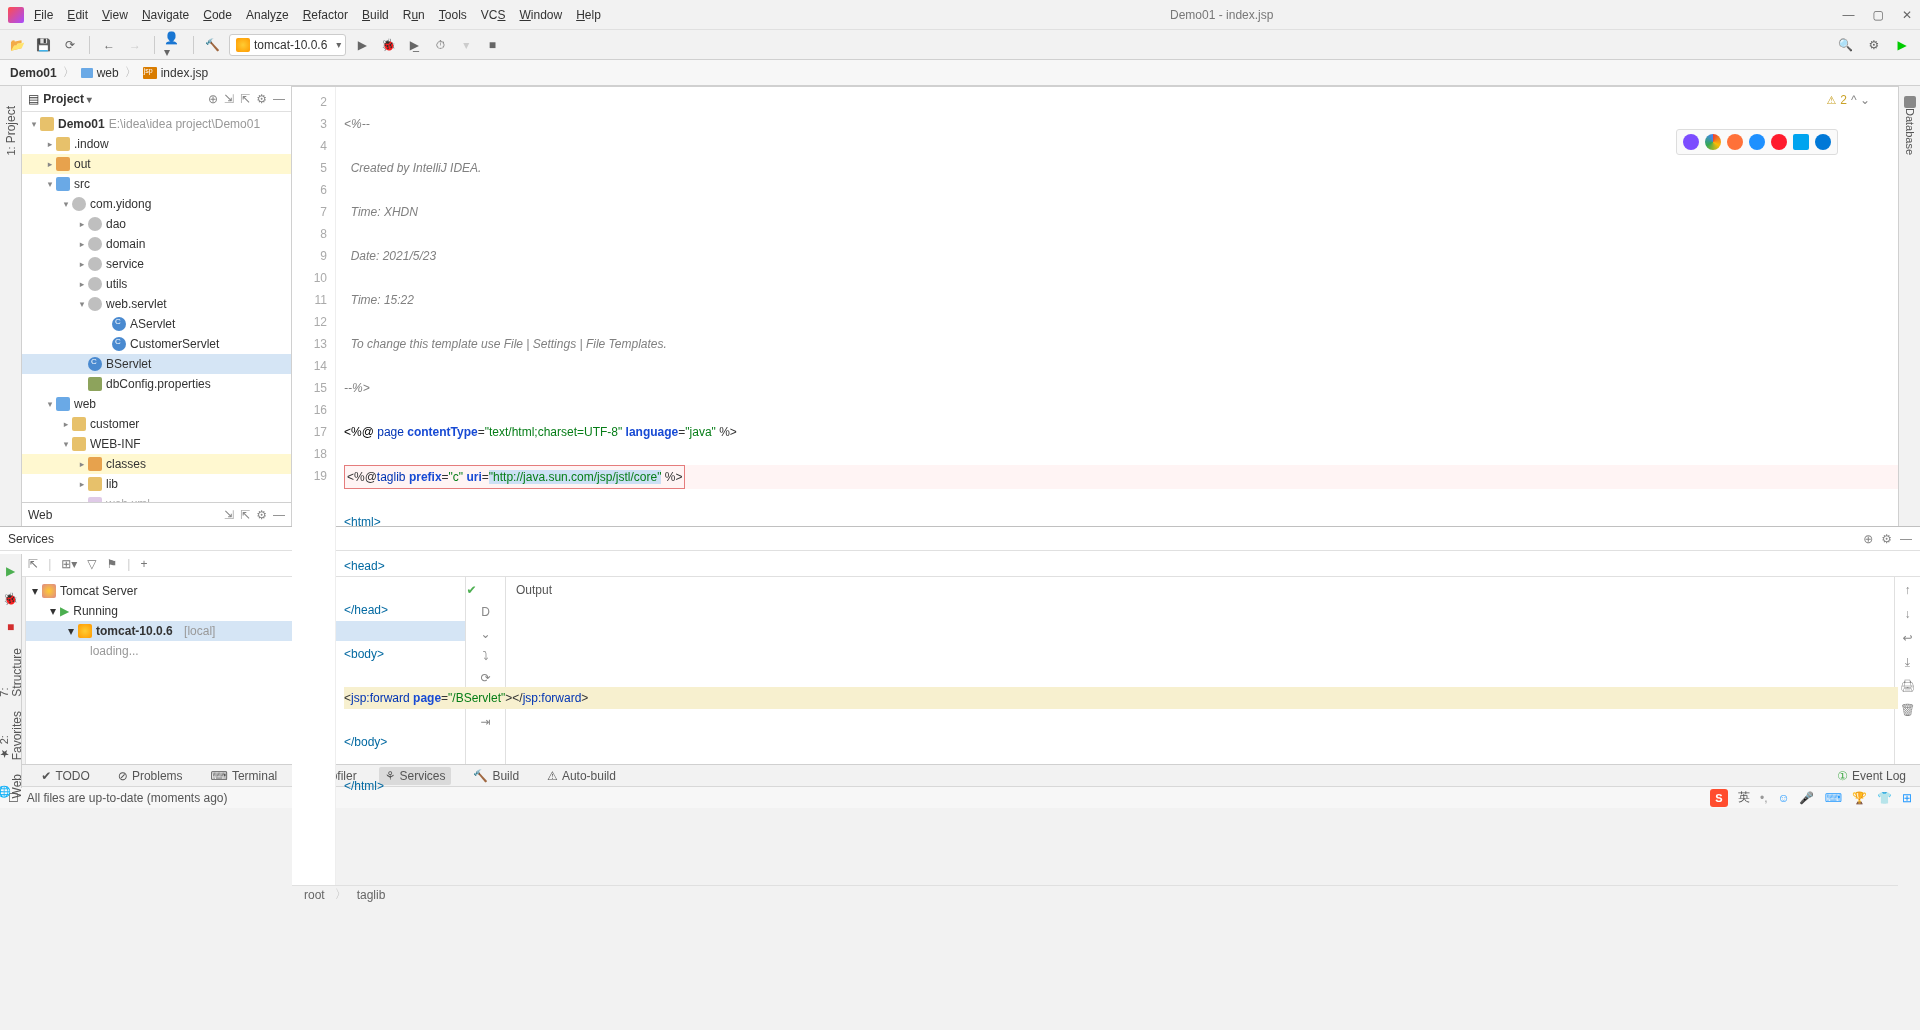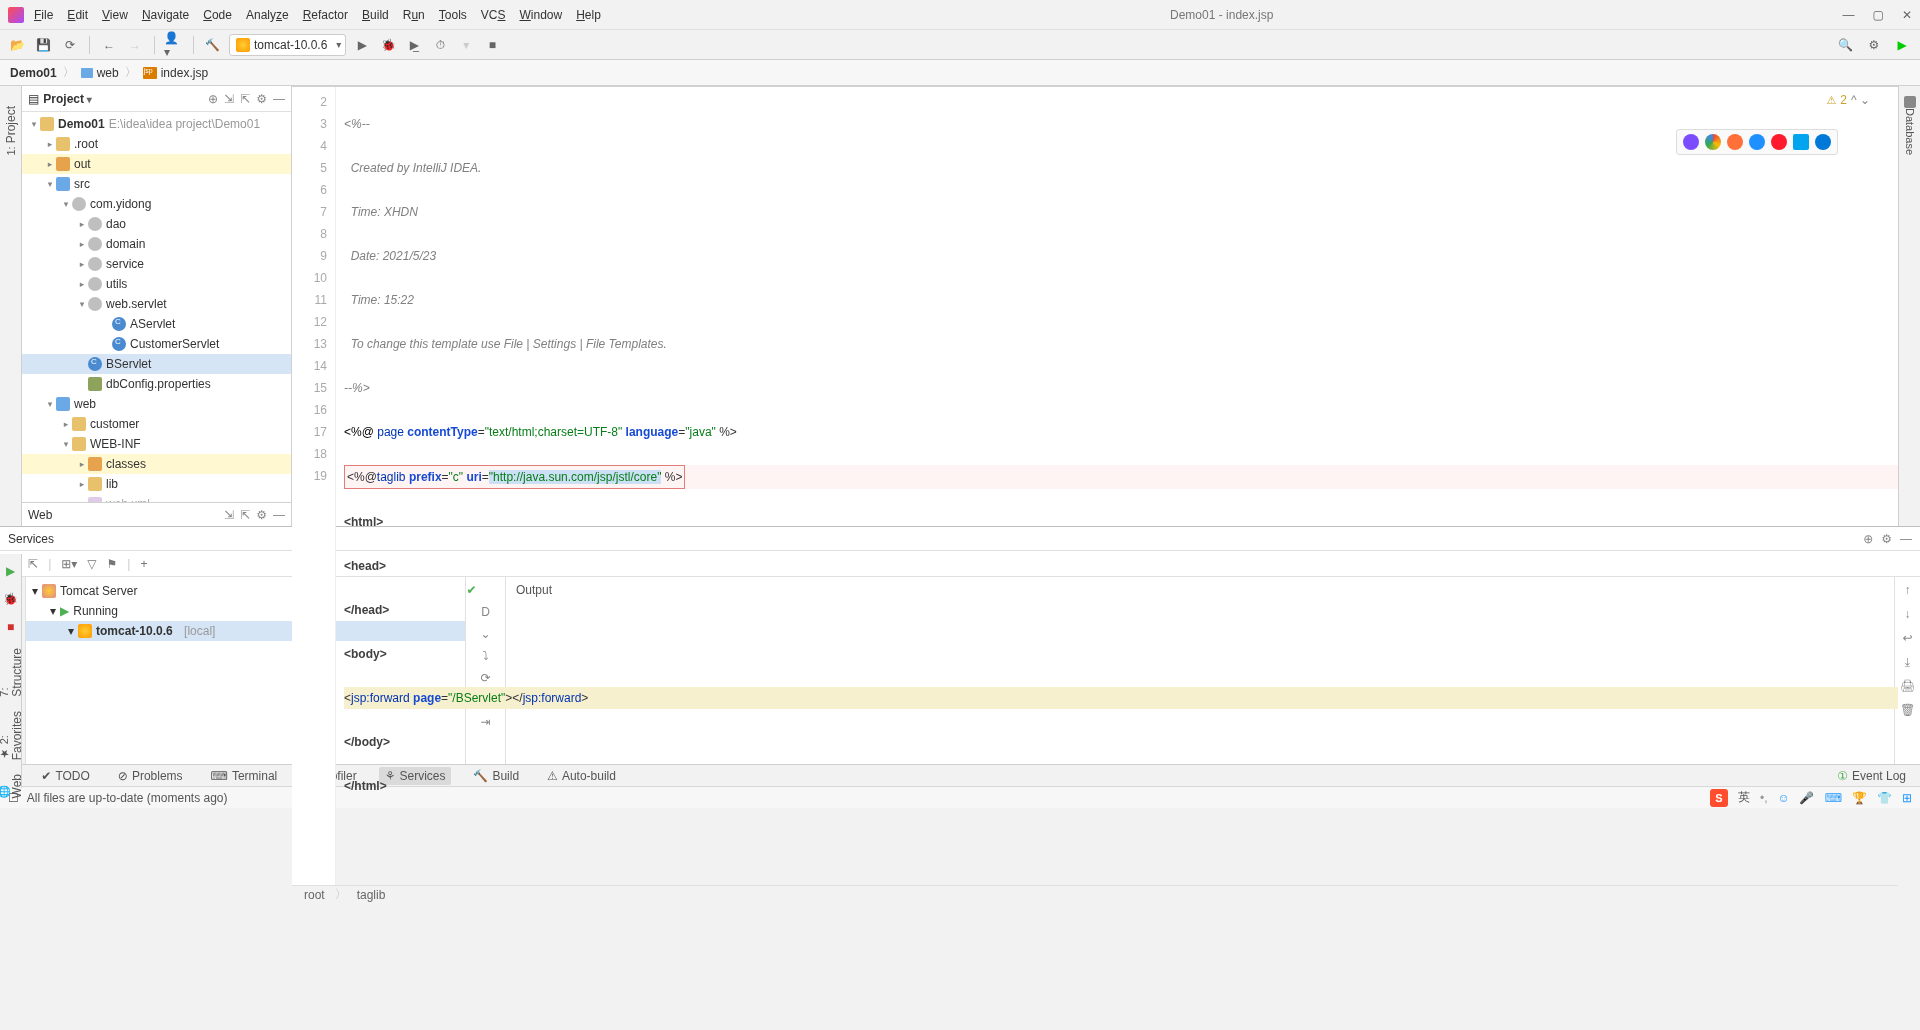--- a/index.html
+++ b/index.html
@@ -73,21 +73,21 @@
 .tab .xml { background: #b07cc4; }
 .tab .close { color: #aaa; font-size: 10px; }
 .tab.active { background: #fff; border-bottom: 2px solid #4a90d9; }
 
 .code { flex: 1; display: flex; position: relative; font-family: "Consolas","Courier New",monospace; font-size: 13px; }
 .gutter { width: 44px; text-align: right; padding: 4px 8px 0 0; color: #aaa; background: #fff; border-right: 1px solid #eee; line-height: 22px; }
 .codetext { flex: 1; padding: 4px 0 0 8px; line-height: 22px; white-space: pre; position: relative; }
 .codetext .cmt { color: #808080; font-style: italic; }
 .codetext .kw { color: #0033b3; }
 .codetext .str { color: #067d17; }
-.codetext .tag { color: #404040; font-weight: bold; }
+.codetext .tag { color: #0369a1; }
 .codetext .attr { color: #174ad4; font-weight: bold; }
 .codetext .txt { color: #000; }
 .codetext .errline { border: 1px solid #e57c7c; display: inline-block; padding: 0 2px; }
 .codetext .hl { background: #f7f0cf; }
 .codetext .selbg { background: #cce0f5; }
 .warn { position: absolute; top: 6px; right: 28px; color: #c9a227; font-size: 11px; display: flex; gap: 4px; align-items: center; }
 .browsers { position: absolute; top: 42px; right: 60px; display: flex; gap: 6px; background: #fafafa; border: 1px solid #ddd; padding: 4px 6px; border-radius: 3px; }
 .browsers span { width: 16px; height: 16px; border-radius: 50%; display: inline-block; }
 
 .crumbbar { height: 24px; border-top: 1px solid #e0e0e0; display: flex; align-items: center; padding: 0 12px; gap: 10px; color: #666; font-size: 12px; }
@@ -215,21 +215,21 @@
     <div class="tree">
       <div class="node" style="padding-left:6px">
           <span class="arrow">▾</span>
           <span class="ficon dir"></span>
           <span class="label bold">Demo01</span>
           <span class="label gray">E:\idea\idea project\Demo01</span>
         </div>
       <div class="node" style="padding-left:22px">
           <span class="arrow">▸</span>
           <span class="ficon dir"></span>
-          <span>.root</span>
+          <span>.indow</span>
         </div>
       <div class="node hi" style="padding-left:22px">
           <span class="arrow">▸</span>
           <span class="ficon" style="background:#e7a24d"></span>
           <span>out</span>
         </div>
       <div class="node" style="padding-left:22px">
           <span class="arrow">▾</span>
           <span class="ficon dirblue"></span>
           <span>src</span>
@@ -475,20 +475,23 @@
           <span class="arrow">▾</span>
           <span style="width:14px;height:14px;background:radial-gradient(#ffcc33,#d88);border-radius:2px"></span>
           <span>Tomcat Server</span>
         </div>
       <div class="node" style="padding-left:24px">
           <span class="arrow">▾</span>
           <span class="green">▶</span>
           <span>Running</span>
         </div>
       <div class="node sel" style="padding-left:42px"><span class="arrow">▾</span><span style="width:14px;height:14px;background:radial-gradient(#ffcc33,#ff9900);border-radius:2px"></span><b>tomcat-10.0.6</b>&nbsp;<span style="color:#999">[local]</span></div>
+      <div class="node" style="padding-left:64px;color:#999">
+          <span>loading...</span>
+        </div>
     </div>
     <div class="smid">
       <span class="green" style="position:relative;left:-14px">✔</span>
       <span>D</span>
       <span>⌄</span>
       <span>⤵</span>
       <span>⟳</span>
       <span>⟳</span>
       <span>⇥</span>
     </div>

